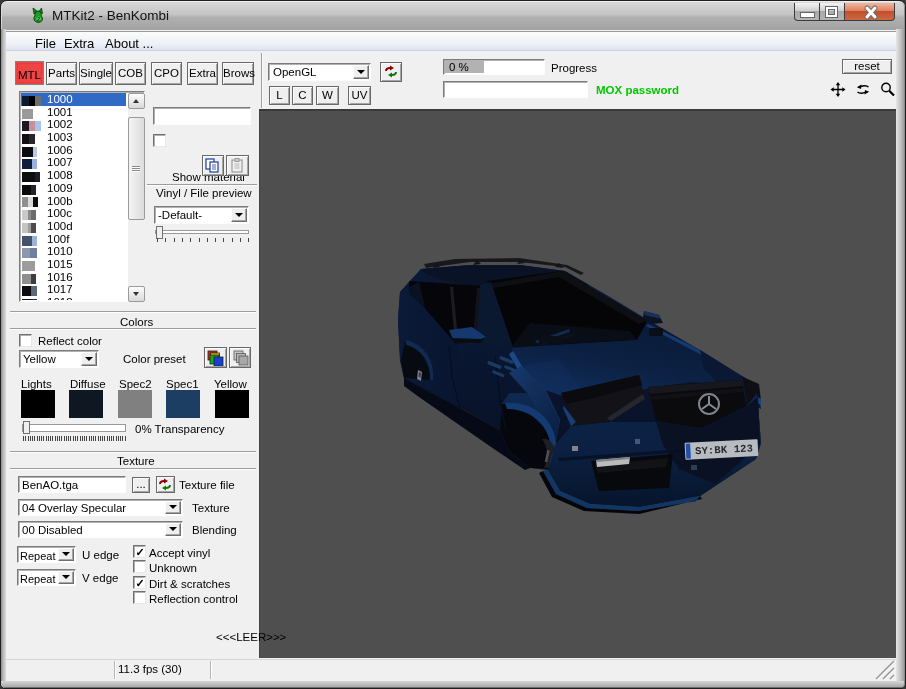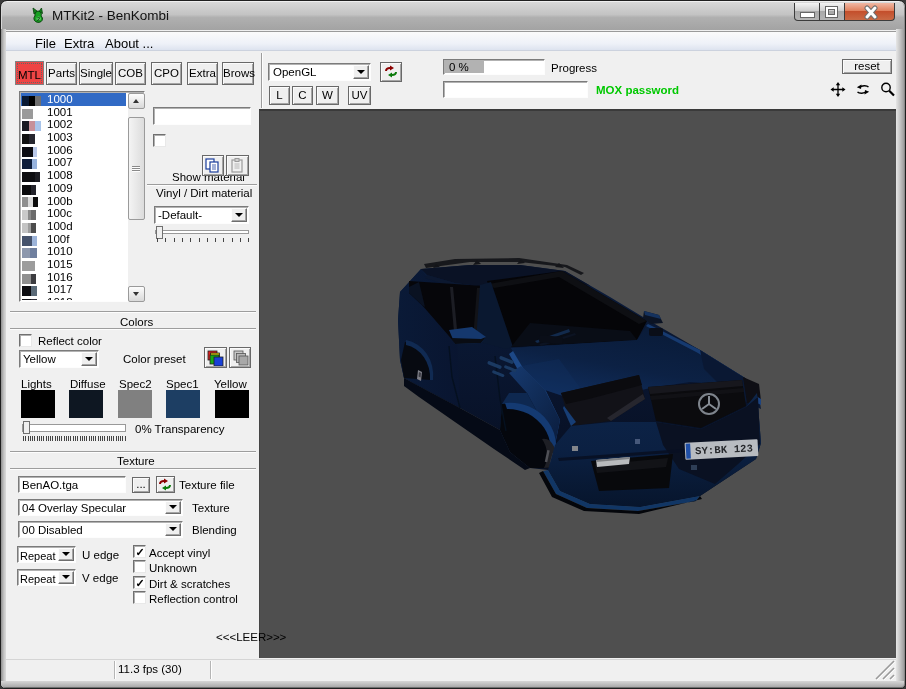--- a/index.html
+++ b/index.html
@@ -304,21 +304,21 @@
 <svg class="abs" style="left:205px;top:158px;" width="16" height="15" viewBox="0 0 16 15">
  <rect x="1" y="1" width="8" height="10" fill="#fff" stroke="#1a3c9c" stroke-width="1.2"></rect>
  <rect x="5" y="4" width="8" height="10" fill="#fff" stroke="#1a3c9c" stroke-width="1.2"></rect>
  <path d="M7 7 h4 M7 9 h4 M7 11 h4" stroke="#1a3c9c" stroke-width="0.8"></path>
 </svg>
 <svg class="abs" style="left:230px;top:158px;" width="16" height="15" viewBox="0 0 16 15">
  <rect x="2" y="2" width="10" height="12" fill="#f0f0f0" stroke="#9a9a9a" stroke-width="1.2"></rect>
  <rect x="5" y="0.5" width="4" height="3" fill="#d0d0d0" stroke="#9a9a9a" stroke-width="1"></rect>
  <path d="M4.5 6 h5 M4.5 8 h5 M4.5 10 h5" stroke="#b0b0b0" stroke-width="0.9"></path>
 </svg>
-<div class="lbl" style="left:156px;top:187px;">Vinyl / Dirt material</div>
+<div class="lbl" style="left:156px;top:187px;">Vinyl / File preview</div>
 <div class="hline" style="left:147px;top:184px;width:110px;"></div>
 <div class="sunk" style="left:154px;top:206px;width:95px;height:18px;"></div>
 <div class="lbl" style="left:158px;top:209px;">-Default-</div>
 <div class="arrowbtn" style="left:231px;top:208px;width:16px;height:14px;"></div>
 <div class="darr" style="left:235px;top:213px;"></div>
 <div class="abs" style="left:155px;top:230px;width:94px;height:4px;background:#fff;border:1px solid #999;"></div>
 <div class="abs" style="left:156px;top:226px;width:7px;height:13px;background:#efefef;border:1px solid #707070;"></div>
 
 <div class="hline" style="left:10px;top:311px;width:246px;"></div>
 <div class="lbl" style="left:120px;top:316px;">Colors</div>

